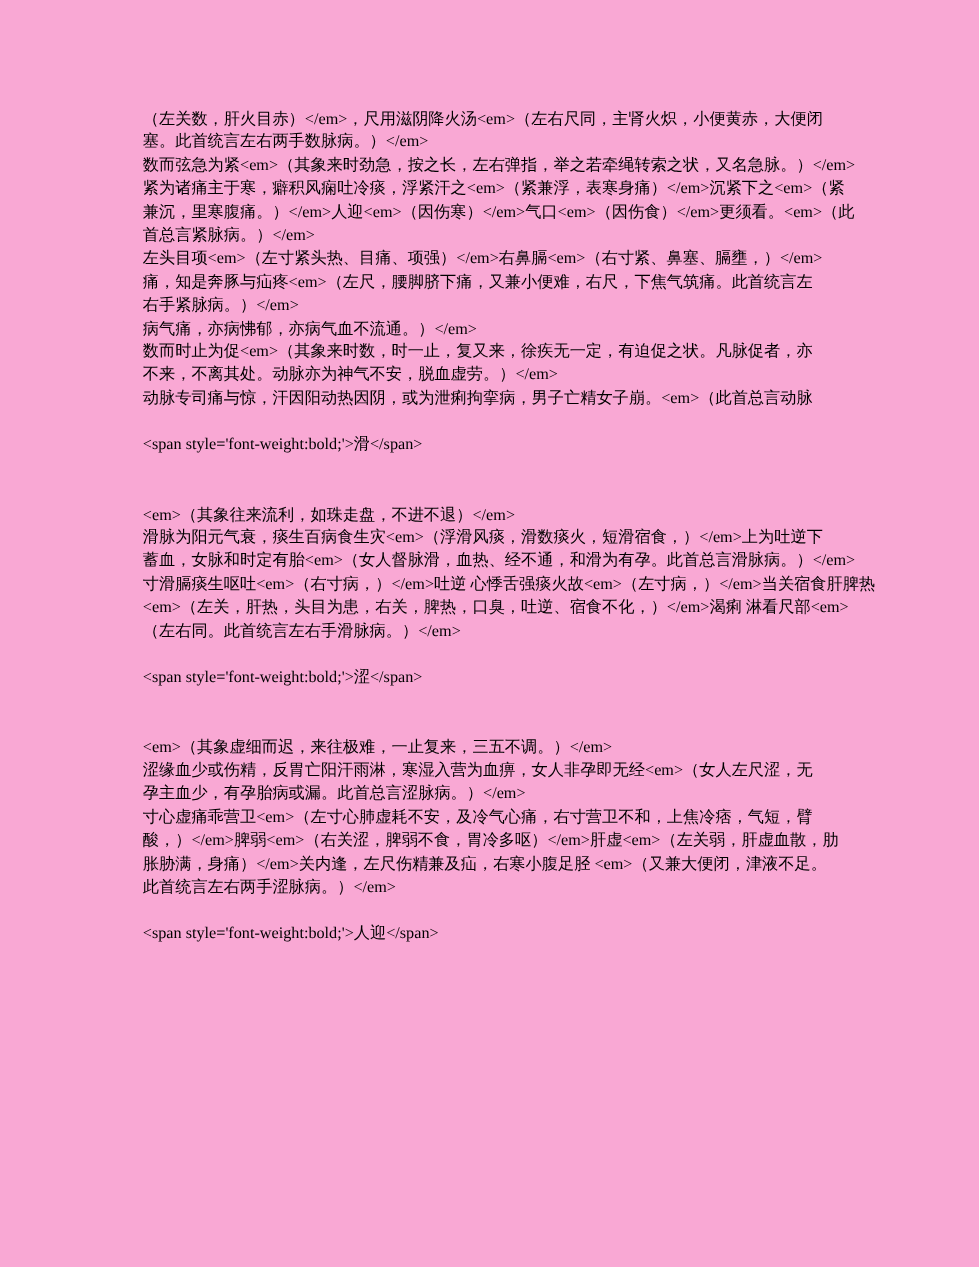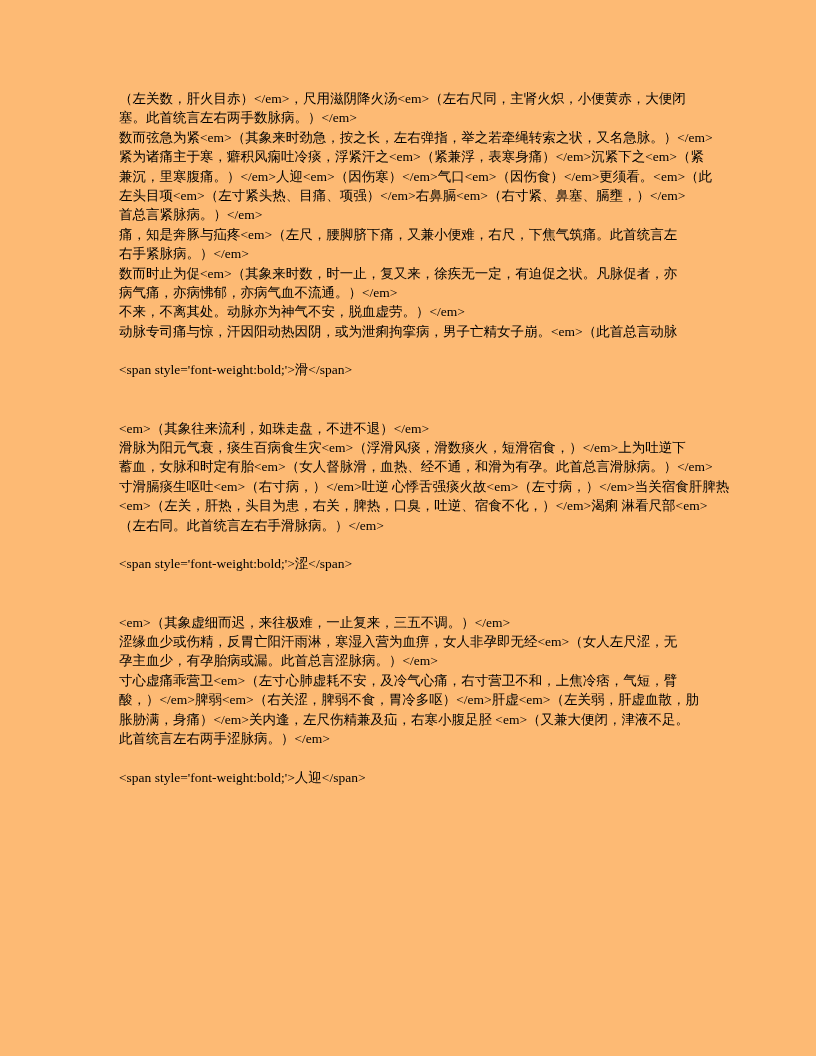--- a/index.html
+++ b/index.html
@@ -8,21 +8,21 @@
   }
   body {
     width: 816px;
     height: 1056px;
     background: #ffffff;
   }
   .page {
     position: relative;
     width: 816px;
     height: 1056px;
-    background: #fdba74;
+    background: #f9a8d4;
     overflow: hidden;
   }
   .text-body {
     position: absolute;
     left: 119px;
     top: 89px;
     width: 586px;
     color: #000000;
     font-family: "Liberation Serif", "DejaVu Serif", serif;
     font-size: 13.5px;
@@ -36,26 +36,26 @@
 </head>
 <body>
 
 <div class="page">
   <div class="text-body" id="text-body">
       <div class="line">（左关数，肝火目赤）&lt;/em&gt;，尺用滋阴降火汤&lt;em&gt;（左右尺同，主肾火炽，小便黄赤，大便闭</div>
       <div class="line">塞。此首统言左右两手数脉病。）&lt;/em&gt;</div>
       <div class="line">数而弦急为紧&lt;em&gt;（其象来时劲急，按之长，左右弹指，举之若牵绳转索之状，又名急脉。）&lt;/em&gt;</div>
       <div class="line">紧为诸痛主于寒，癖积风痫吐冷痰，浮紧汗之&lt;em&gt;（紧兼浮，表寒身痛）&lt;/em&gt;沉紧下之&lt;em&gt;（紧</div>
       <div class="line">兼沉，里寒腹痛。）&lt;/em&gt;人迎&lt;em&gt;（因伤寒）&lt;/em&gt;气口&lt;em&gt;（因伤食）&lt;/em&gt;更须看。&lt;em&gt;（此</div>
+      <div class="line">首总言紧脉病。）&lt;/em&gt;</div>
       <div class="line">左头目项&lt;em&gt;（左寸紧头热、目痛、项强）&lt;/em&gt;右鼻膈&lt;em&gt;（右寸紧、鼻塞、膈壅，）&lt;/em&gt;</div>
-      <div class="line">首总言紧脉病。）&lt;/em&gt;</div>
       <div class="line">痛，知是奔豚与疝疼&lt;em&gt;（左尺，腰脚脐下痛，又兼小便难，右尺，下焦气筑痛。此首统言左</div>
       <div class="line">右手紧脉病。）&lt;/em&gt;</div>
+      <div class="line">病气痛，亦病怫郁，亦病气血不流通。）&lt;/em&gt;</div>
       <div class="line">数而时止为促&lt;em&gt;（其象来时数，时一止，复又来，徐疾无一定，有迫促之状。凡脉促者，亦</div>
-      <div class="line">病气痛，亦病怫郁，亦病气血不流通。）&lt;/em&gt;</div>
       <div class="line">不来，不离其处。动脉亦为神气不安，脱血虚劳。）&lt;/em&gt;</div>
       <div class="line">动脉专司痛与惊，汗因阳动热因阴，或为泄痢拘挛病，男子亡精女子崩。&lt;em&gt;（此首总言动脉</div>
       <div class="line"></div>
       <div class="line">&lt;span style='font-weight:bold;'&gt;滑&lt;/span&gt;</div>
       <div class="line"></div>
       <div class="line"></div>
       <div class="line">&lt;em&gt;（其象往来流利，如珠走盘，不进不退）&lt;/em&gt;</div>
       <div class="line">滑脉为阳元气衰，痰生百病食生灾&lt;em&gt;（浮滑风痰，滑数痰火，短滑宿食，）&lt;/em&gt;上为吐逆下</div>
       <div class="line">蓄血，女脉和时定有胎&lt;em&gt;（女人督脉滑，血热、经不通，和滑为有孕。此首总言滑脉病。）&lt;/em&gt;</div>
       <div class="line">寸滑膈痰生呕吐&lt;em&gt;（右寸病，）&lt;/em&gt;吐逆 心悸舌强痰火故&lt;em&gt;（左寸病，）&lt;/em&gt;当关宿食肝脾热</div>

